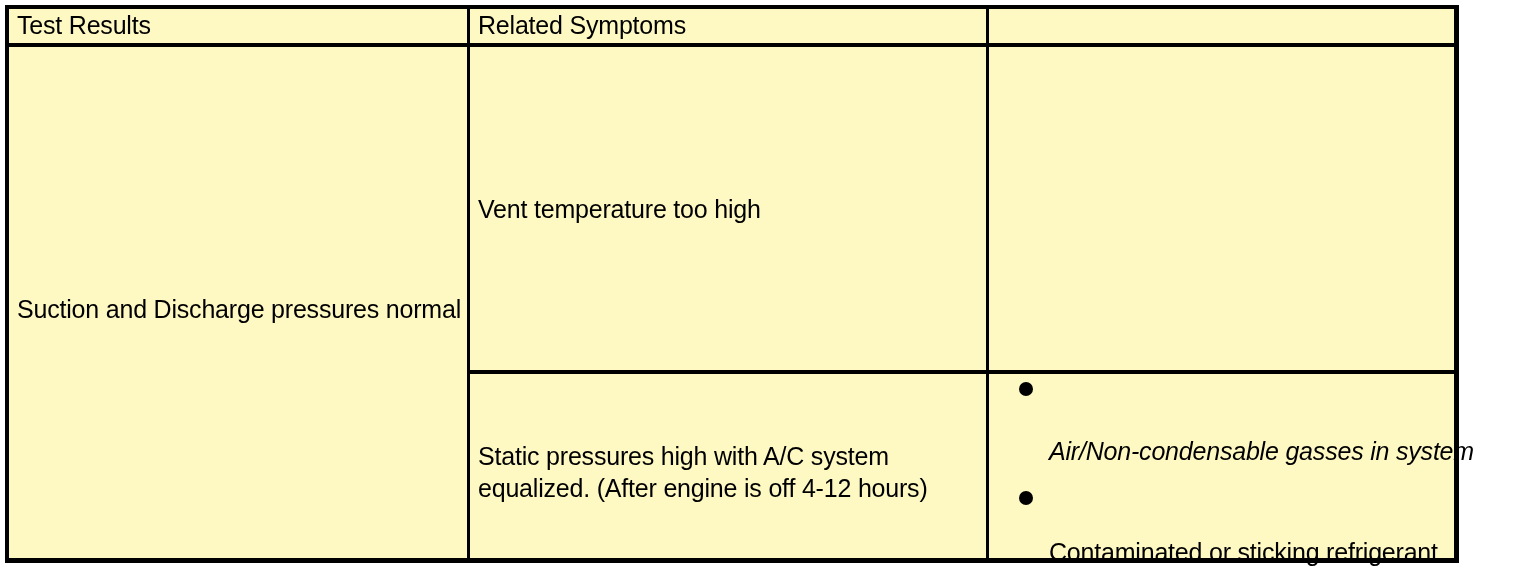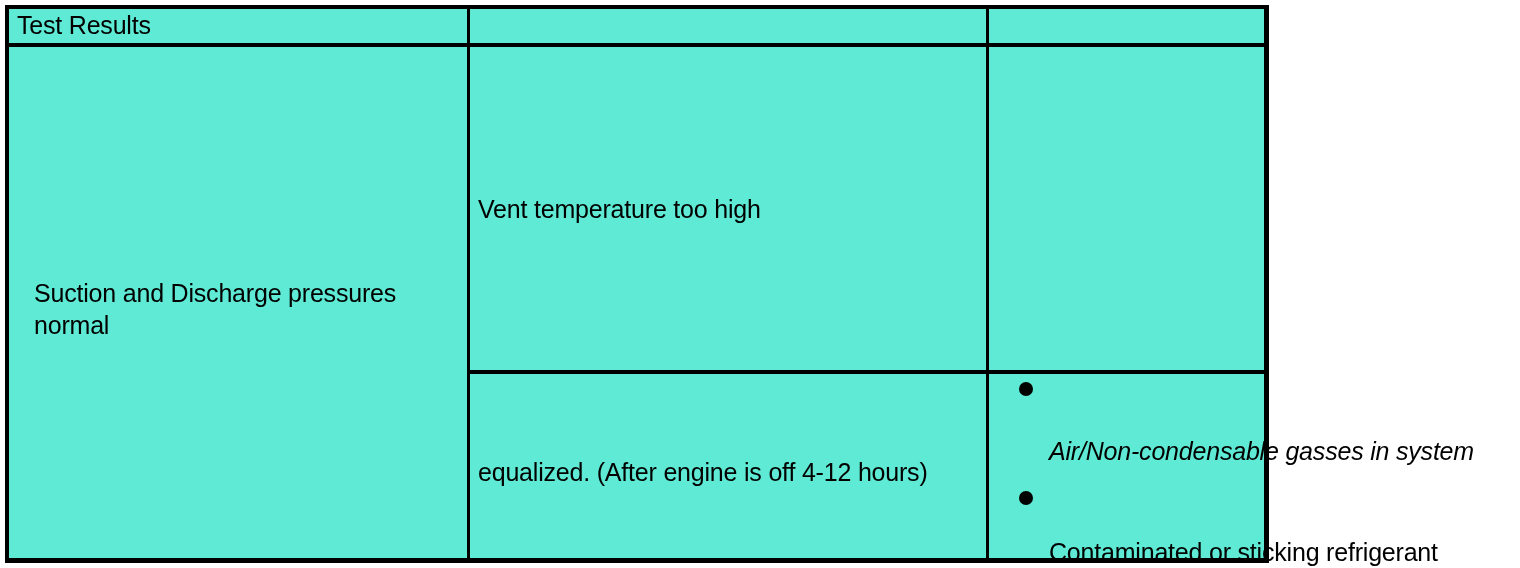--- a/index.html
+++ b/index.html
@@ -20,27 +20,27 @@
     width: 1520px;
     height: 568px;
     background: #ffffff;
   }
 
   
   .table {
     position: absolute;
     left: 5px;
     top: 5px;
-    width: 1264px;   
+    width: 1454px;   
     height: 558px;   
     box-sizing: border-box;
     border: 4px solid #000000;
     border-right-width: 5px;
     border-bottom-width: 5px;
-    background: #5eead4;
+    background: #fef9c3;
   }
 
   
   .vline {
     position: absolute;
     top: 0;
     bottom: 0;
     width: 3px;
     background: #000000;
   }
@@ -88,21 +88,21 @@
   
   .testresults {
     left: 0px;
     top: 38px;
     width: 458px;
     height: 523px;
     padding: 0 6px 0 8px;
     display: flex;
     align-items: center;
   }
-  .testresults p { margin: 17px; }
+  .testresults p { margin: 0; }
 
   
   .symptom {
     left: 461px;
     width: 516px;
     padding: 0 24px 0 8px;
     display: flex;
     align-items: center;
   }
   .symptom.r1 { top: 38px;  height: 323px; }
@@ -159,36 +159,38 @@
 <div class="page">
 
   <div class="table">
 
     <div class="vline c1"></div>
     <div class="vline c2"></div>
     <div class="hline header-rule"></div>
     <div class="hline mid-rule"></div>
 
     <div class="cell hdr c1">Test Results</div>
+    <div class="cell hdr c2">Related Symptoms</div>
 
     <div class="cell testresults">
       <div>
         <p>Suction and Discharge pressures normal</p>
       </div>
     </div>
 
     <div class="cell symptom r1">
       <div>
         <p>Vent temperature too high</p>
       </div>
     </div>
 
 
     <div class="cell symptom r2">
       <div>
+        <p>Static pressures high with A/C system</p>
         <p>equalized. (After engine is off 4-12 hours)</p>
       </div>
     </div>
 
     <div class="cell cause r2">
       <div class="cause-item it0">
         <span class="bullet"></span>
         <span class="cause-text">Air/Non-condensable gasses in system</span>
       </div>
       <div class="cause-item it1">

